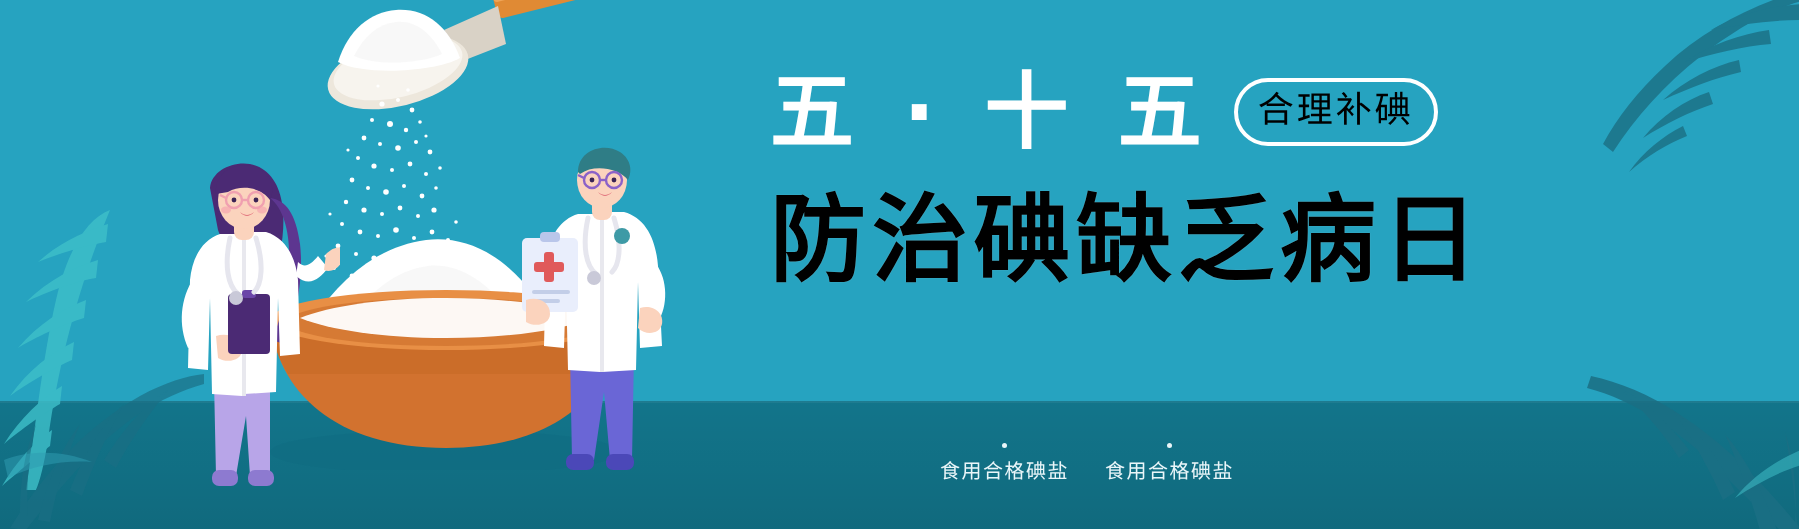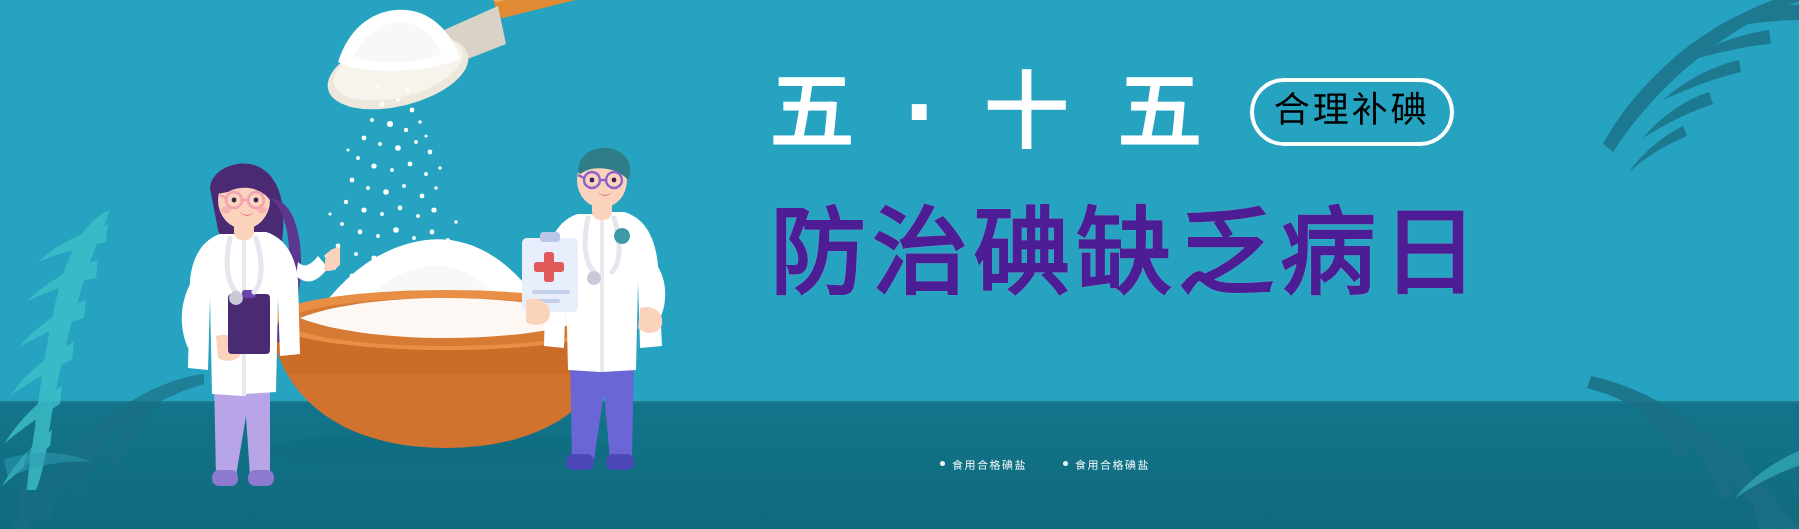--- a/index.html
+++ b/index.html
@@ -31,21 +31,21 @@
   
   .doctor-f{position:absolute;left:150px;top:158px;width:190px;height:330px;}
   
   .salt-scene{position:absolute;left:230px;top:0px;width:420px;height:470px;}
   
   .doctor-m{position:absolute;left:500px;top:140px;width:200px;height:330px;}
 
   
   .text-block{position:absolute;left:770px;top:62px;width:660px;height:290px;}
   .line1{
-    display:flex;align-items:center;gap:34px;height:100px;
+    display:flex;align-items:center;gap:18px;height:100px;
   }
   .title-date{
     color:#ffffff;font-size:84px;line-height:86px;font-weight:700;
     letter-spacing:10px;white-space:nowrap;
     font-family:"DejaVu Sans","Liberation Sans",sans-serif;
   }
   .badge{
     display:inline-flex;align-items:center;justify-content:center;
     border:4px solid #ffffff;border-radius:42px;
     padding:6px 20px 10px 20px;height:68px;margin-left:4px;position:relative;
@@ -54,34 +54,34 @@
     color:#000000;font-size:36px;line-height:40px;letter-spacing:3px;
     white-space:nowrap;font-weight:400;
     font-family:"DejaVu Sans","Liberation Sans",sans-serif;
   }
   .badge:after{ 
     content:"";position:absolute;left:28px;bottom:-14px;width:0;height:0;
     border-left:14px solid transparent;border-right:8px solid transparent;
     border-top:16px solid #ffffff;display:none;
   }
   .line2{
-    margin-top:39px;color:#4c1d95;
+    margin-top:26px;color:#000000;
     font-size:96px;line-height:104px;font-weight:700;letter-spacing:6px;
     white-space:nowrap;
     font-family:"DejaVu Sans","Liberation Sans",sans-serif;
     text-shadow:0 0 1px rgba(255,255,255,.4);
   }
   .tagline{
     position:absolute;left:940px;top:398px;height:131px;
     display:flex;align-items:center;gap:36px;
   }
   .tag-item{
-    color:#eaf6f9;font-size:11px;letter-spacing:1.5px;white-space:nowrap;
+    color:#eaf6f9;font-size:20px;letter-spacing:1.5px;white-space:nowrap;
     font-family:"DejaVu Sans","Liberation Sans",sans-serif;
-    display:flex;align-items:center;gap:7px;
+    display:flex;align-items:center;gap:7px;flex-direction:column;
   }
   .tag-dot{width:5px;height:5px;border-radius:50%;background:#eaf6f9;display:inline-block;}
 </style>
 </head>
 <body>
 
 <div class="banner">
 
   <div class="bg-top"></div>
   <div class="bg-bottom"></div>

